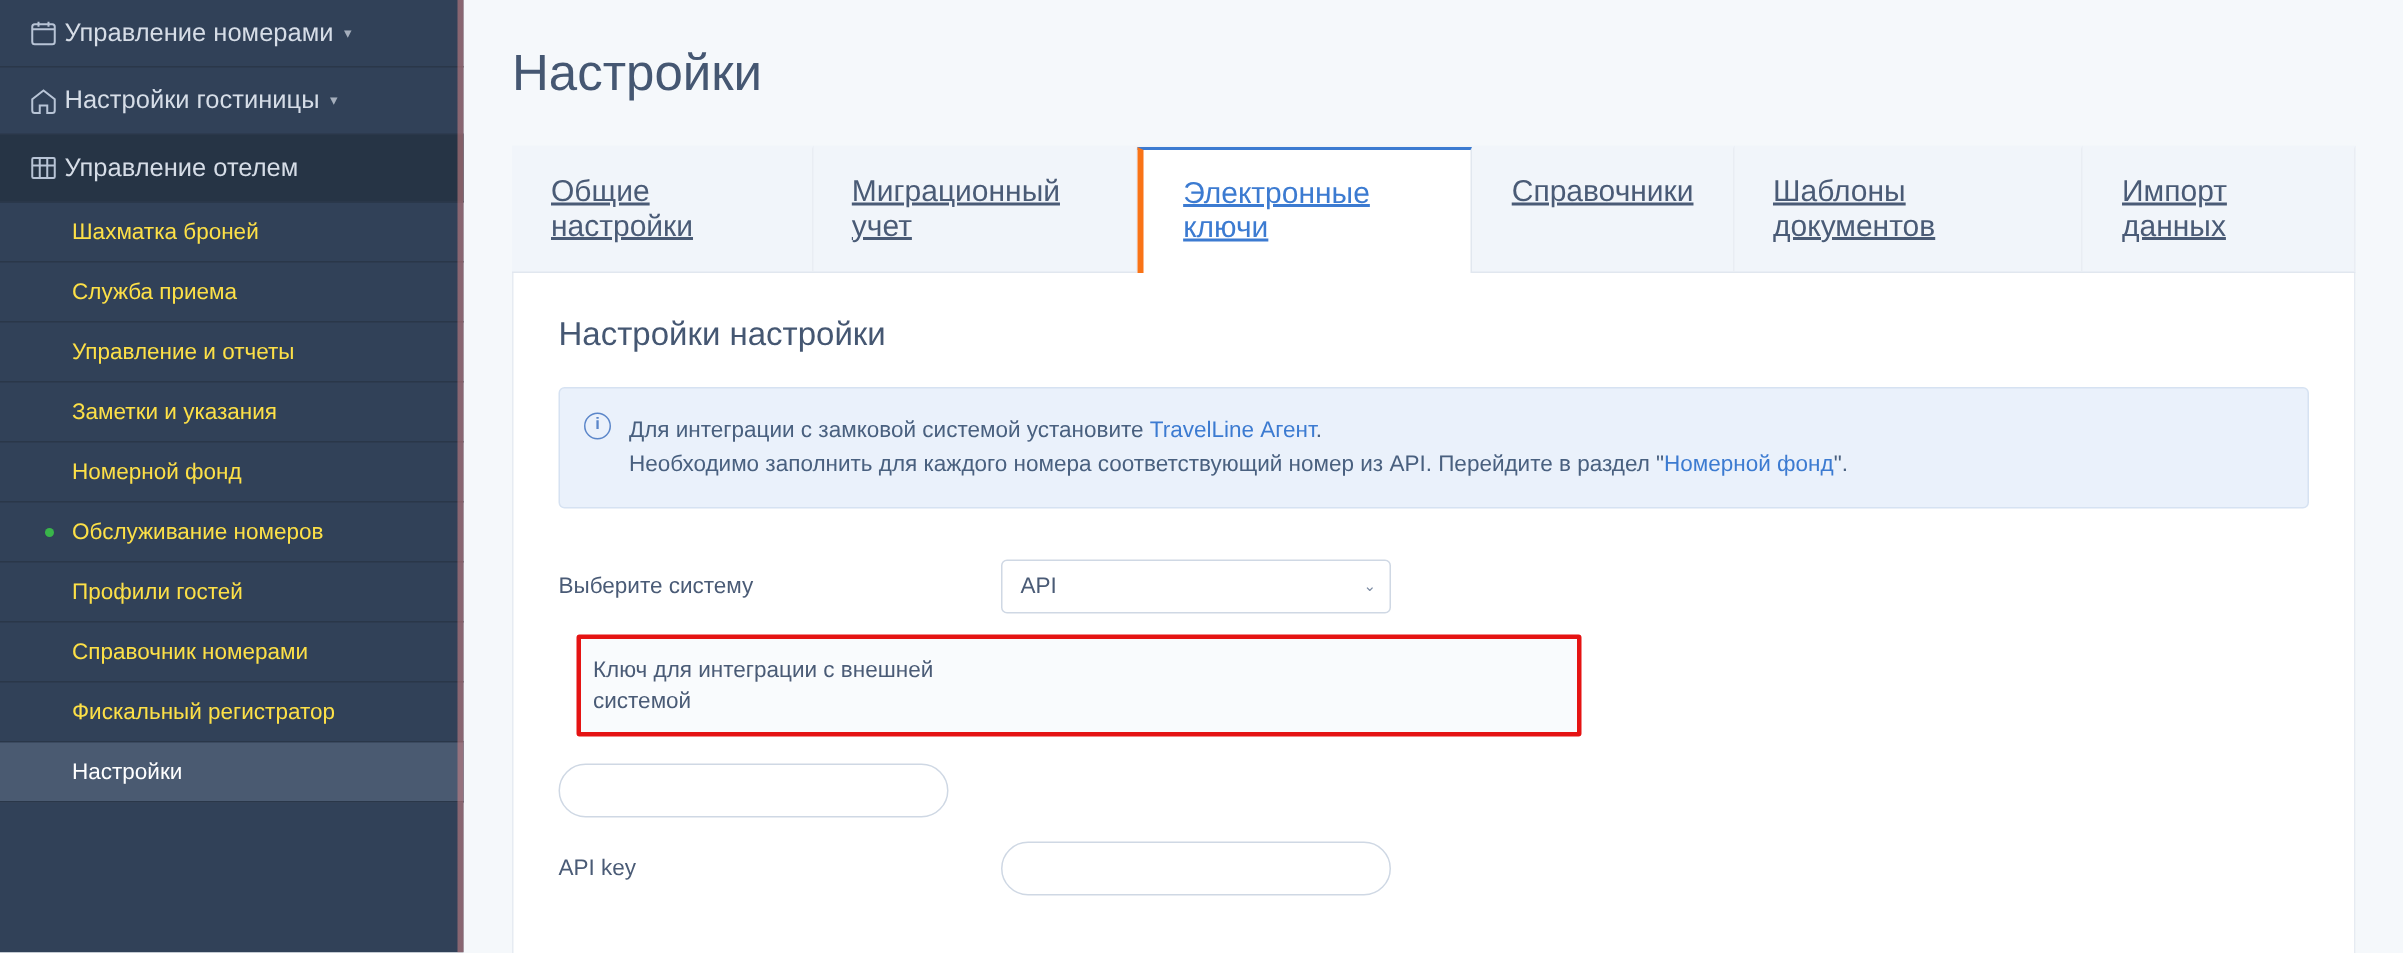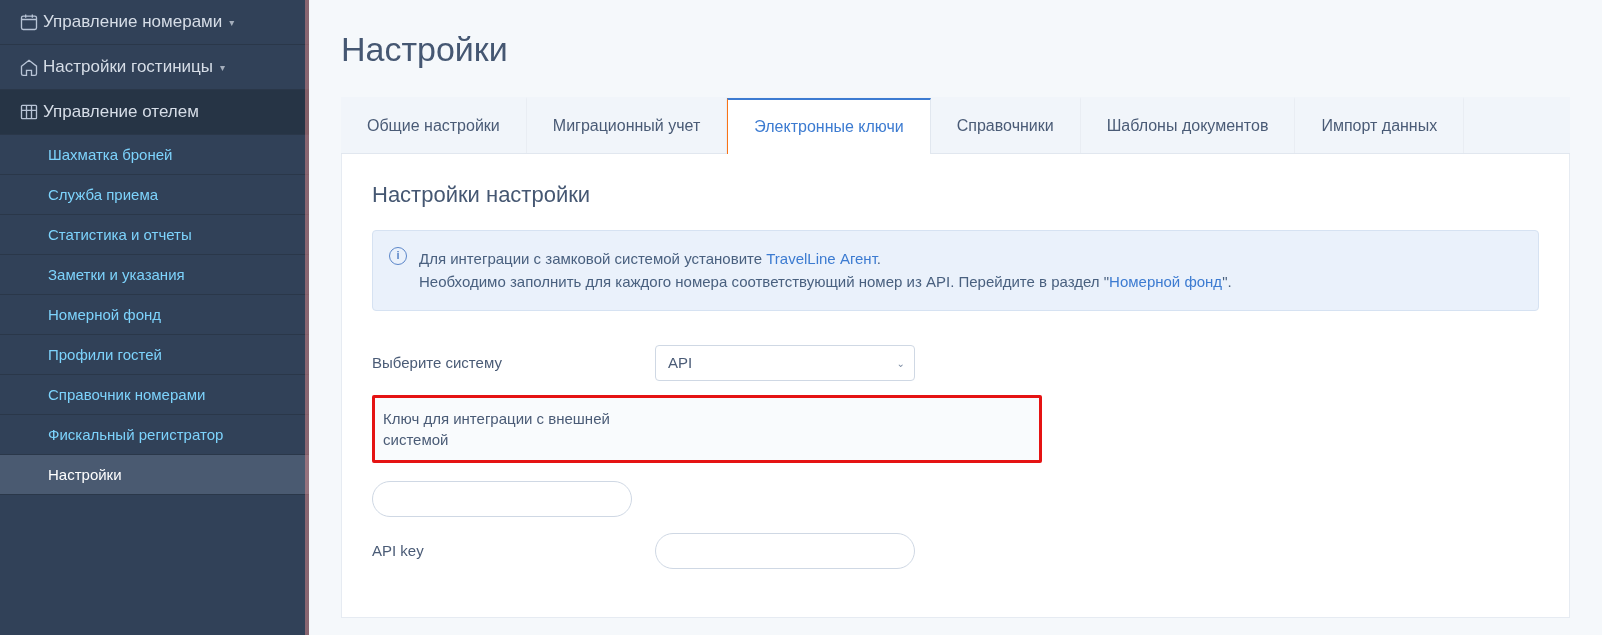--- a/index.html
+++ b/index.html
@@ -57,21 +57,21 @@
     justify-content:center;
     align-items:center;
     color:#b8c4d6;
   }
   .nav-icon svg { width:20px; height:20px; stroke:#b8c4d6; fill:none; stroke-width:1.6; }
 
   .sub-items { display:flex; flex-direction:column; }
   .sub-item {
     padding: 11px 18px 11px 48px;
     font-size:15px;
-    color:#7dd3fc;
+    color:#fde047;
     cursor:pointer;
     border-bottom: 1px solid #2a3749;
     position:relative;
   }
   .sub-item.with-dot::before{
     content:"";
     position:absolute;
     left:30px;
     top:50%;
     transform:translateY(-50%);
@@ -99,32 +99,33 @@
     margin-bottom: 28px;
   }
 
   .tabs {
     display:flex;
     border-bottom:1px solid #e1e7ef;
     background:#f1f5fa;
   }
   .tab {
     padding: 18px 26px;
-    font-size:16px;
+    font-size:20px;
     color:#4a5b76;
     cursor:pointer;
     border-right:1px solid #e9edf3;
     border-top:2px solid transparent;
+    text-decoration:underline;
   }
   .tab.active {
     background:#ffffff;
     border-top:2px solid #3c7bd1;
     color:#3c7bd1;
     border-right:1px solid #e1e7ef;
-    border-left:1px solid #f97316;
+    border-left:4px solid #f97316;
     position:relative;
     top:1px;
   }
 
   .panel {
     background:#fff;
     border:1px solid #e6ebf2;
     border-top:none;
     padding: 28px 30px 40px 30px;
   }
@@ -159,21 +160,21 @@
   }
   .info-box strong, .info-box a {
     color:#3c7bd1;
     font-weight:400;
     text-decoration:none;
   }
 
   .form-row {
     display:flex;
     align-items:center;
-    gap:18px;
+    gap:30px;
     padding: 8px 0;
   }
   .form-row .label {
     width:265px;
     font-size:15px;
     color:#4a5b76;
     line-height:1.4;
   }
   .form-row .field { width:260px; }
 
@@ -200,21 +201,21 @@
     transform:translateY(-50%);
     font-size:10px;
     color:#7a8aa2;
     pointer-events:none;
   }
 
   .highlight-box {
     border:3px solid #e51313;
     border-radius:2px;
     padding: 10px 8px;
-    margin: 6px 0 10px 0;
+    margin: 6px 0 10px 12px;
     width: 670px;
     background:#f9fbfd;
   }
   .highlight-box .form-row { padding:0; }
   .key-value {
     display:flex;
     align-items:center;
     font-size:15px;
     color:#4a5b76;
     width:360px;
@@ -275,23 +276,24 @@
           <rect x="3" y="4" width="18" height="16" rx="1"></rect>
           <path d="M3 10h18M9 4v16M15 4v16"></path>
         </svg>
     </span>
     <span>Управление отелем</span>
   </div>
 
   <div class="sub-items">
     <div class="sub-item"><span>Шахматка броней</span></div>
     <div class="sub-item"><span>Служба приема</span></div>
-    <div class="sub-item"><span>Статистика и отчеты</span></div>
+    <div class="sub-item"><span>Управление и отчеты</span></div>
     <div class="sub-item"><span>Заметки и указания</span></div>
     <div class="sub-item"><span>Номерной фонд</span></div>
+    <div class="sub-item with-dot"><span>Обслуживание номеров</span></div>
     <div class="sub-item"><span>Профили гостей</span></div>
     <div class="sub-item"><span>Справочник номерами</span></div>
     <div class="sub-item"><span>Фискальный регистратор</span></div>
     <div class="sub-item current"><span>Настройки</span></div>
   </div>
 </nav>
 
 <main class="main">
   <div class="main-inner">
     <h1 class="page-title">Настройки</h1>

